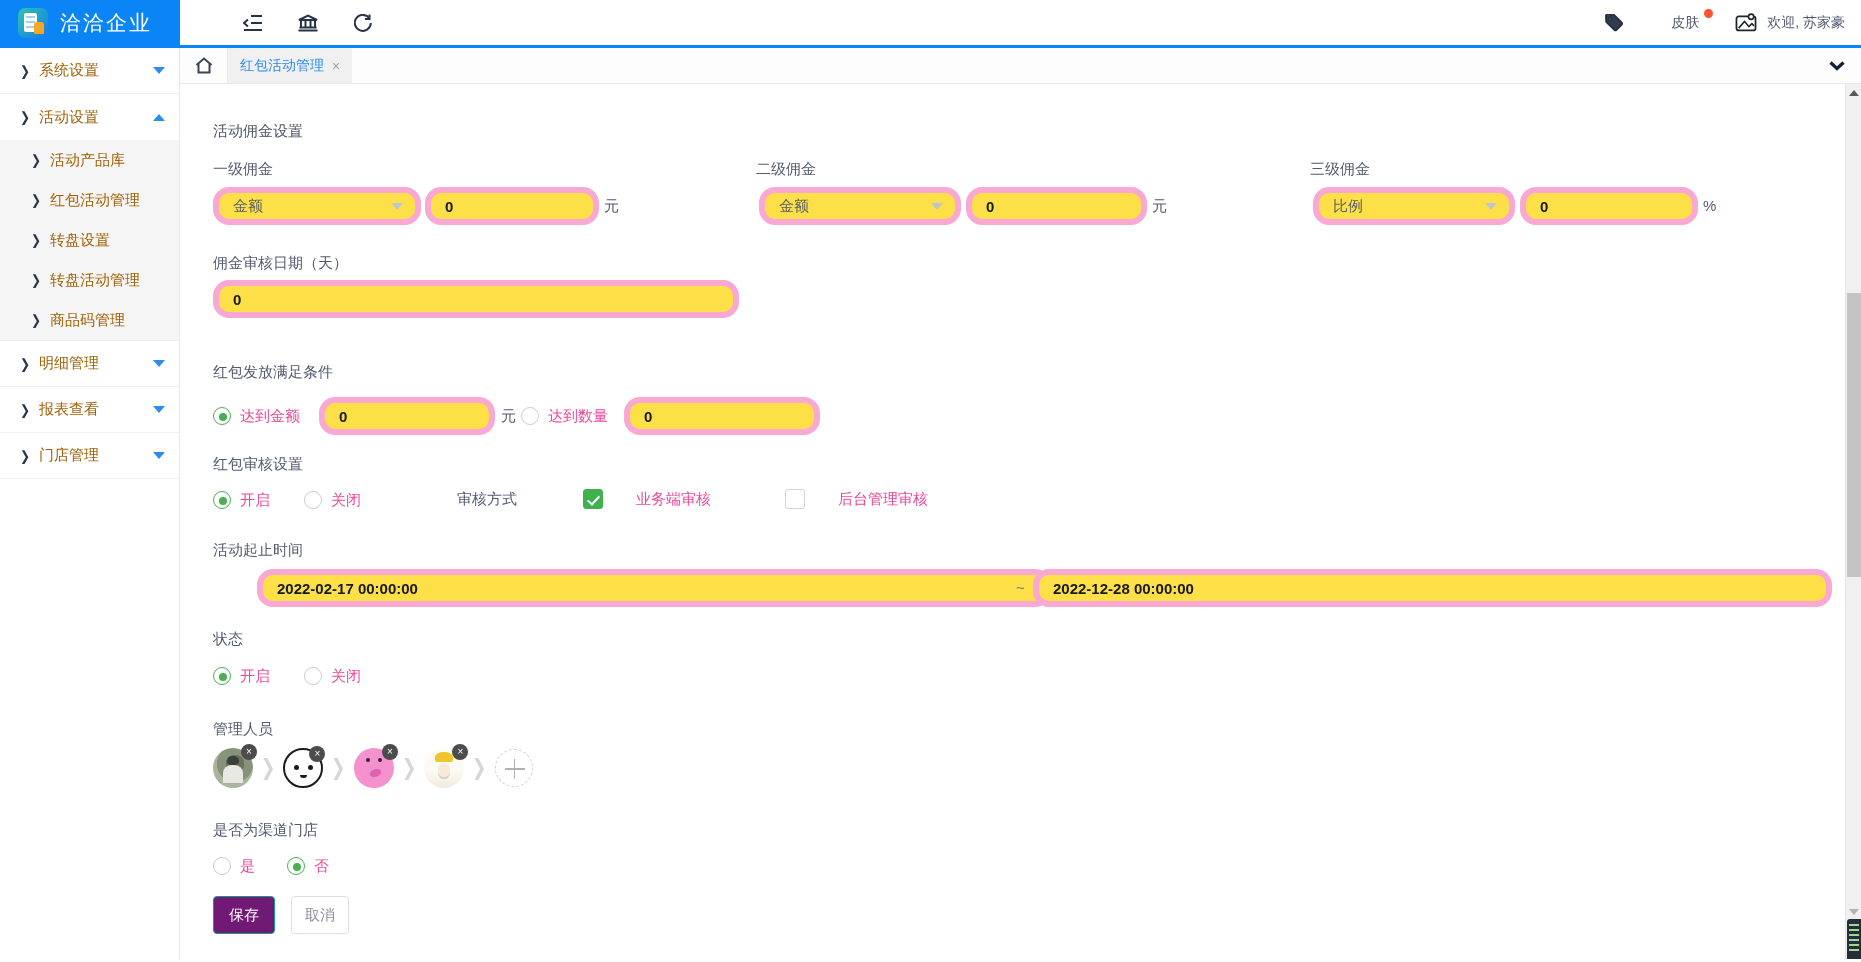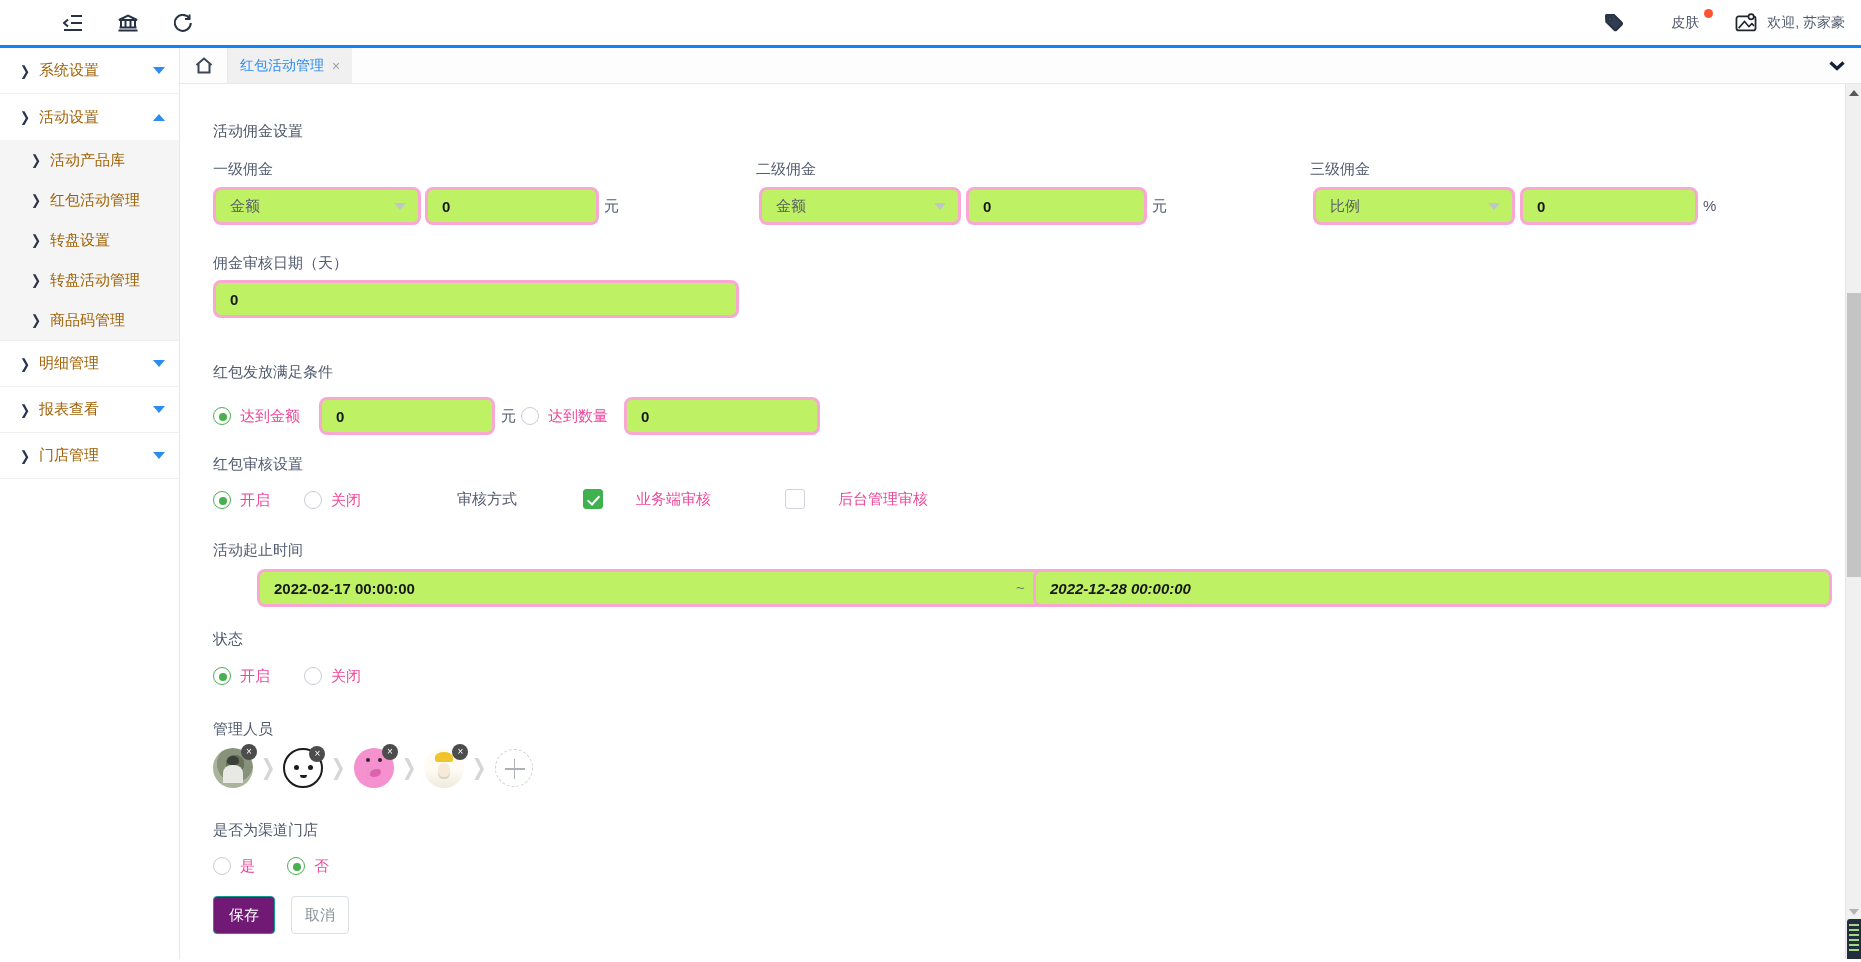--- a/index.html
+++ b/index.html
@@ -53,21 +53,21 @@
   .tab-label { font-size:14px; color:#2d8cf0; white-space:nowrap; }
   .tab-close { font-size:14px; color:#9aa1ab; cursor:pointer; line-height:1; }
   .tab-caret { margin-left:auto; display:flex; align-items:center; padding-right:16px; cursor:pointer; }
   .tab-caret svg { stroke:#14203a; fill:none; stroke-width:3.2; }
 
   
   .content { position:relative; height:874px; overflow:hidden; }
   .form { position:absolute; left:33px; top:0; width:1640px; }
   .sec-title { position:absolute; font-size:15px; color:#4d5666; white-space:nowrap; }
   .f-label { position:absolute; font-size:15px; color:#515a6e; white-space:nowrap; }
-  .ctl { position:absolute; height:38px; border:3px solid #f9a8d4; border-radius:8px; background:#bef264; display:flex; align-items:center; }
+  .ctl { position:absolute; height:38px; border:6px solid #f9a8d4; border-radius:16px; background:#fde047; display:flex; align-items:center; }
   .sel { justify-content:space-between; padding:0 12px 0 14px; cursor:pointer; }
   .sel-text { font-size:15px; color:#5a5f66; }
   .sel-caret { width:0; height:0; border-left:6px solid transparent; border-right:6px solid transparent; border-top:7px solid #c0c4cc; }
   .inp { padding:0 14px; }
   .inp-val { font-size:15px; font-weight:bold; color:#17181a; white-space:nowrap; }
   .suffix { position:absolute; font-size:15px; color:#515a6e; }
   .radio-row { position:absolute; display:flex; align-items:center; }
   .radio { width:18px; height:18px; border-radius:50%; border:1.5px solid #c9ccd3; background:#fff; position:relative; flex:0 0 auto; cursor:pointer; }
   .radio.checked { border-color:#49af50; }
   .radio.checked::after { content:""; position:absolute; left:4.5px; top:4.5px; width:8px; height:8px; border-radius:50%; background:#49af50; }
@@ -109,20 +109,31 @@
   .sb-thumb { position:absolute; top:209px; left:1px; width:14px; height:284px; background:#c4c4c4; cursor:pointer; }
   .sb-down { position:absolute; bottom:44px; left:3px; width:0; height:0; border-left:5px solid transparent; border-right:5px solid transparent; border-top:6px solid #b3b3b3; }
   .corner-widget { position:absolute; right:0; bottom:0; width:14px; height:40px; background:#252c3c; border-radius:3px 0 0 0; }
   .corner-widget::before { content:""; position:absolute; left:2px; top:5px; right:2px; bottom:5px;
     background:repeating-linear-gradient(180deg,#9fd98a 0 2px, transparent 2px 5px); }
 </style>
 </head>
 <body>
 
 <div class="header">
+  <div class="logo-block">
+    <div class="logo-icon">
+      <div class="doc">
+          <i></i>
+          <i></i>
+          <i></i>
+        </div>
+      <div class="stamp"></div>
+    </div>
+    <div class="logo-title">洽洽企业</div>
+  </div>
   <div class="toolbar">
     <div class="tool-btn">
       <svg width="20" height="18" viewBox="0 0 20 18">
           <path d="M8 2 H19 M8 9 H19 M1 16 H19 M5 5.5 L1 9 L5 12.5"></path>
         </svg>
     </div>
     <div class="tool-btn">
       <svg width="20" height="18" viewBox="0 0 20 18">
           <path d="M1 6 L10 1.5 L19 6 Z M3 6 V13 M7.5 6 V13 M12.5 6 V13 M17 6 V13 M1.5 13.5 H18.5 M0.5 16.5 H19.5"></path>
         </svg>
@@ -299,21 +310,21 @@
           <span style="width:26px;"></span>
           <span class="checkbox"></span>
           <span class="r-label">后台管理审核</span>
         </div>
 
         <div class="f-label" style="left:0; top:457px;">活动起止时间</div>
         <div class="ctl inp" style="left:0; top:485px; width:794px;margin-left:44px;">
           <span class="inp-val">2022-02-17 00:00:00</span>
         </div>
         <div class="sep-tilde" style="left:803px; top:495px;">~</div>
-        <div class="ctl inp" style="left:820px; top:485px; width:799px;font-style:italic;">
+        <div class="ctl inp" style="left:820px; top:485px; width:799px;">
           <span class="inp-val">2022-12-28 00:00:00</span>
         </div>
 
         <div class="f-label" style="left:0; top:546px;">状态</div>
         <div class="radio-row" style="left:0; top:580px; height:24px;">
           <span class="radio checked"></span>
           <span class="r-label">开启</span>
           <span style="width:34px;"></span>
           <span class="radio"></span>
           <span class="r-label">关闭</span>

